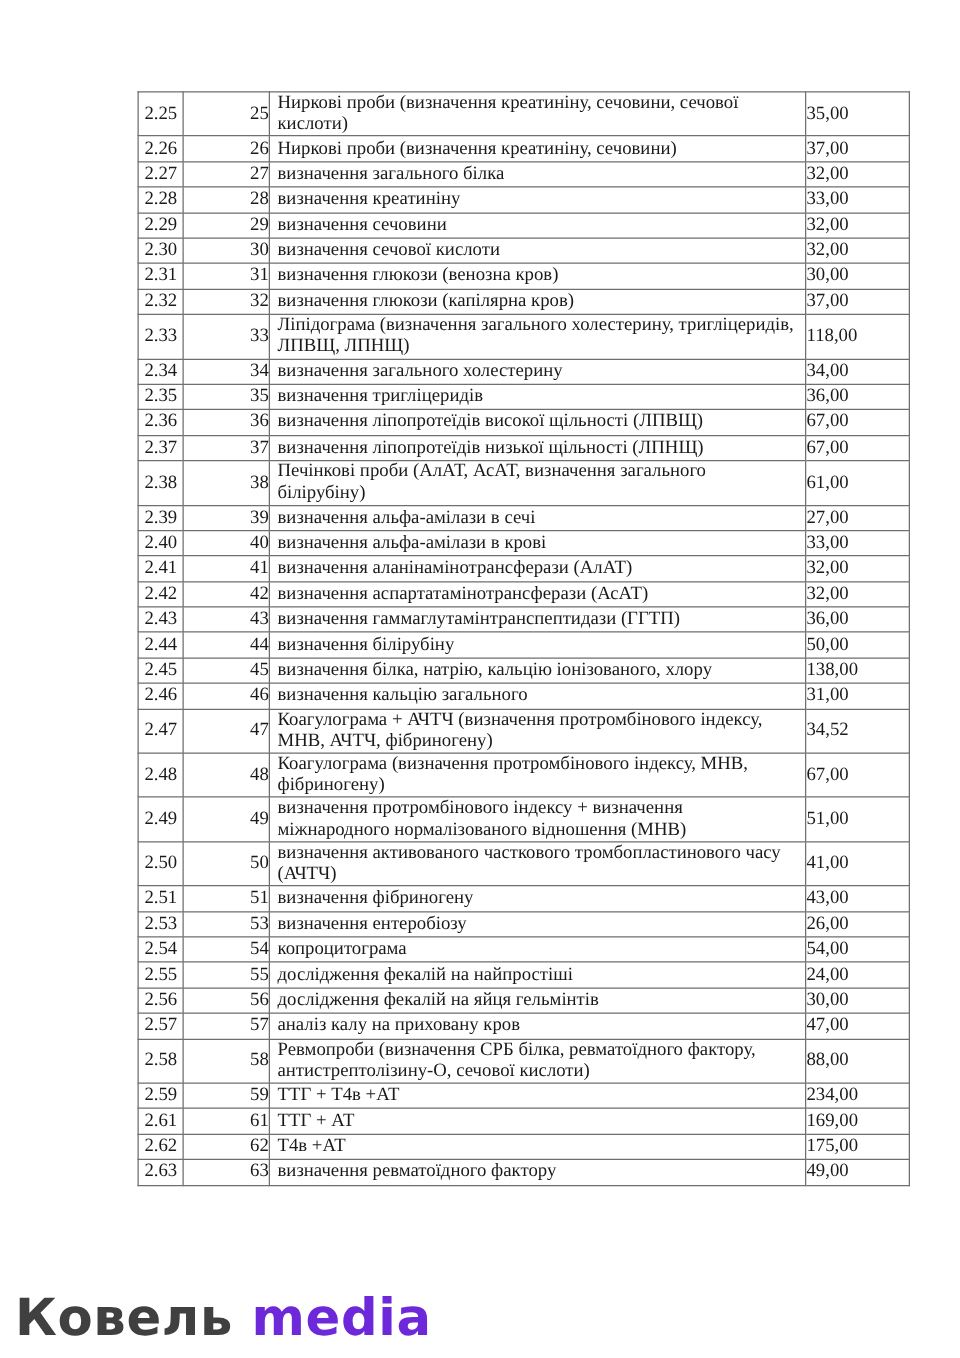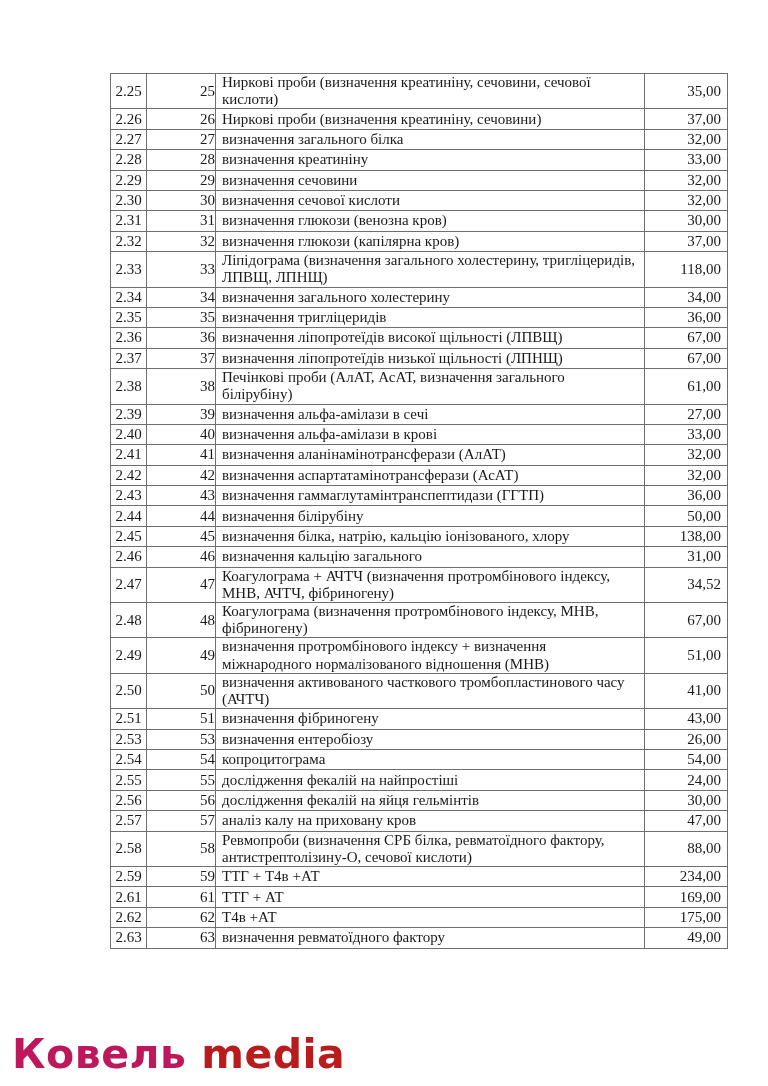--- a/index.html
+++ b/index.html
@@ -4,27 +4,27 @@
 <style>
   html, body { margin:0; padding:0; background:#ffffff; }
   body { width:768px; height:1086px; position:relative; overflow:hidden;
          font-family:"Liberation Serif", "DejaVu Serif", serif; color:#1a1a1a; }
   .page { position:absolute; left:110px; top:73px; width:690px; }
   table { border-collapse:collapse; width:618px; table-layout:fixed; }
   td { border:1px solid #6f6f6f; font-size:15px; line-height:17.2px; padding:0 6px; vertical-align:middle; }
   td.c1 { width:35px; text-align:center; padding:0; }
   td.c2 { width:67px; text-align:right; padding:0; }
   td.c3 { width:412px; text-align:left; }
-  td.c4 { width:75px; text-align:right; padding-right:6px; padding-left:0; }
+  td.c4 { width:75px; text-align:left; padding-right:6px; padding-left:0; }
   tr.single td { height:19.4px; }
   tr.double td { height:33.6px; padding-top:0; padding-bottom:0; }
   .wm { position:absolute; left:12px; top:1030px; font-family:"DejaVu Sans", sans-serif; font-weight:bold;
         font-size:41px; letter-spacing:0.5px; }
-  .wm .a { color:#be185d; }
-  .wm .b { color:#b91c1c; }
+  .wm .a { color:#404040; }
+  .wm .b { color:#6d28d9; }
 </style>
 </head>
 <body>
 
 <div class="page">
   <table>
     <tbody id="tbody">
         <tr class="double">
           <td class="c1">2.25</td>
           <td class="c2">25</td>

